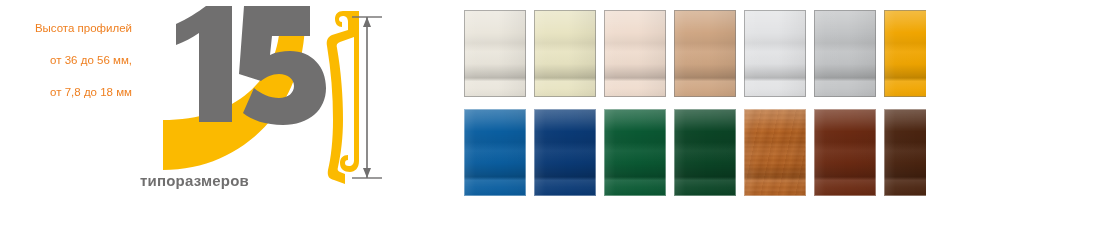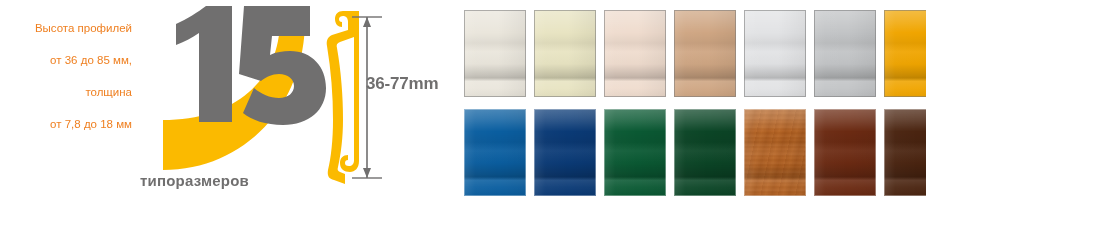--- a/index.html
+++ b/index.html
@@ -164,22 +164,21 @@
   }
   .swatch .swatch-grain { position: absolute; inset: 0; }
 </style>
 </head>
 <body>
 
 <div id="page">
 
   <div id="spec-text" style="color: rgb(239, 128, 34);">
     <span class="spec-line">Высота профилей</span>
-    <span class="spec-line">от 36 до 85 мм,</span>
-    <span class="spec-line">толщина</span>
+    <span class="spec-line">от 36 до 56 мм,</span>
     <span class="spec-line">от 7,8 до 18 мм</span>
   </div>
 
   <div id="logo-block">
     <svg id="logo-svg" width="200" height="200" viewBox="0 0 200 200">
 
       <path fill="#fbba00" d="M 23 170 L 23 120 C 95 120 140 80 140 20 L 165 20 C 165 105 105 170 23 170 Z"></path>
 
       <path fill="#706f6f" d="M 36 24 C 47 19 58 12 66 6 L 92 6 L 92 122 L 59 122 L 59 33 C 52 38 44 42 36 45 Z"></path>
 
@@ -215,21 +214,20 @@
 
         <line x1="42" y1="178" x2="72" y2="178" stroke-width="1.4"></line>
 
         <line x1="57" y1="17" x2="57" y2="178" stroke-width="1.6"></line>
 
         <polygon points="57,17 53,27 61,27" stroke="none"></polygon>
         <polygon points="57,178 53,168 61,168" stroke="none"></polygon>
       </g>
     </svg>
   </div>
-  <div id="dim-label" style="color: rgb(112, 111, 111);">36-77mm</div>
 
   <div id="swatch-grid">
 
     <div class="swatch-row row-top">
       <div class="swatch">
         <div class="swatch-base" style="background:#eae6dc"></div>
         <div class="swatch-bands"></div>
         <div class="swatch-sheen"></div>
         <div class="swatch-border"></div>
       </div>

